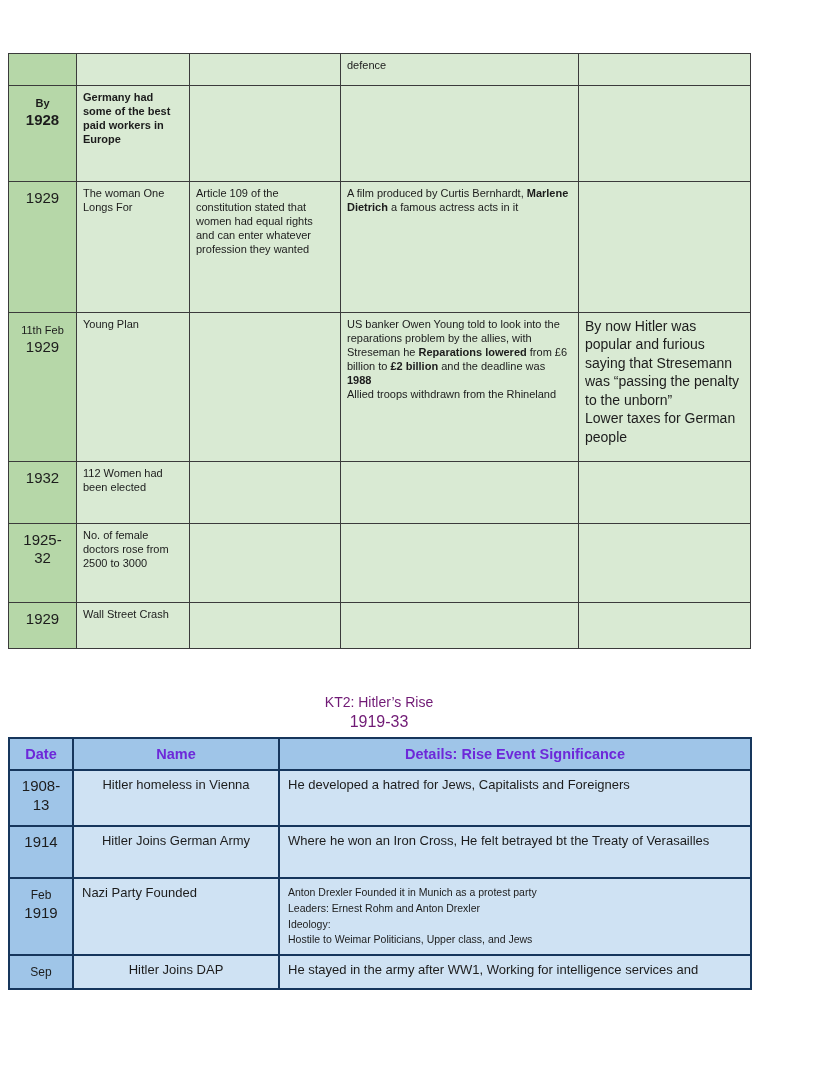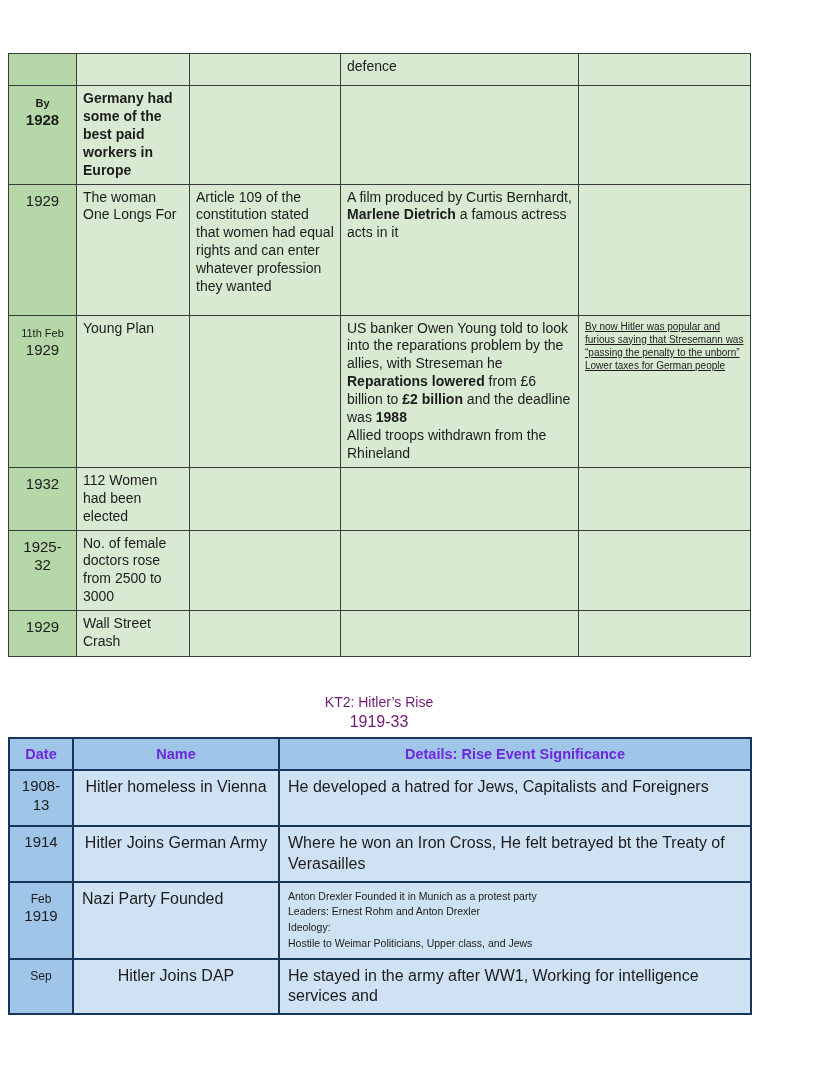--- a/index.html
+++ b/index.html
@@ -8,48 +8,48 @@
     font-family:"Liberation Sans",sans-serif;color:#1c1c1c;overflow:hidden;
   }
   table{border-collapse:collapse;table-layout:fixed;position:absolute;}
   td,th{overflow:hidden;box-sizing:border-box;word-wrap:break-word;}
 
   
   .green{left:8px;top:53px;}
   .green td{
     border:1.5px solid var(--green-border,#3b3b3b);
     background:var(--green-body-cell,#d9ead3);
-    vertical-align:top;padding:4px 6px;font-size:14px;line-height:1.28;
+    vertical-align:top;padding:4px 6px;font-size:11px;line-height:1.28;
   }
   .green td.date{
     background:var(--green-date-cell,#b6d7a8);
     text-align:center;font-size:15px;line-height:1.2;padding-top:7px;
   }
   .green td .sm{font-size:11px;}
-  .green td.xs{font-size:10px;line-height:1.32;text-decoration:underline;}
+  .green td.xs{font-size:14px;line-height:1.32;}
 
   
   .kt2-heading{
     position:absolute;left:8px;top:692px;width:742px;
     text-align:center;font-weight:normal;color:#701a75;
   }
   .kt2-heading .t{font-size:14px;line-height:1.45;}
   .kt2-heading .st{font-size:16px;line-height:1.3;}
 
   
   .blue{left:8px;top:737px;}
   .blue th,.blue td{border:2px solid var(--blue-border,#16365c);}
   .blue th{
     background:var(--blue-header-cell,#9fc5e8);
     font-size:14.5px;font-weight:bold;color:#6d28d9;
     text-align:center;vertical-align:middle;padding:4px;
   }
   .blue td{
     background:var(--blue-body-cell,#cfe2f3);
-    font-size:16px;vertical-align:top;padding:6px 8px;line-height:1.3;
+    font-size:13px;vertical-align:top;padding:6px 8px;line-height:1.3;
   }
   .blue td.date{
     background:var(--blue-header-cell,#9fc5e8);
     text-align:center;font-size:15px;line-height:1.25;padding-top:6px;
   }
   .blue td .sm{font-size:12px;}
   .blue td.name{text-align:center;}
   .blue td.xs{font-size:10.5px;line-height:1.5;}
 </style>
 </head>

